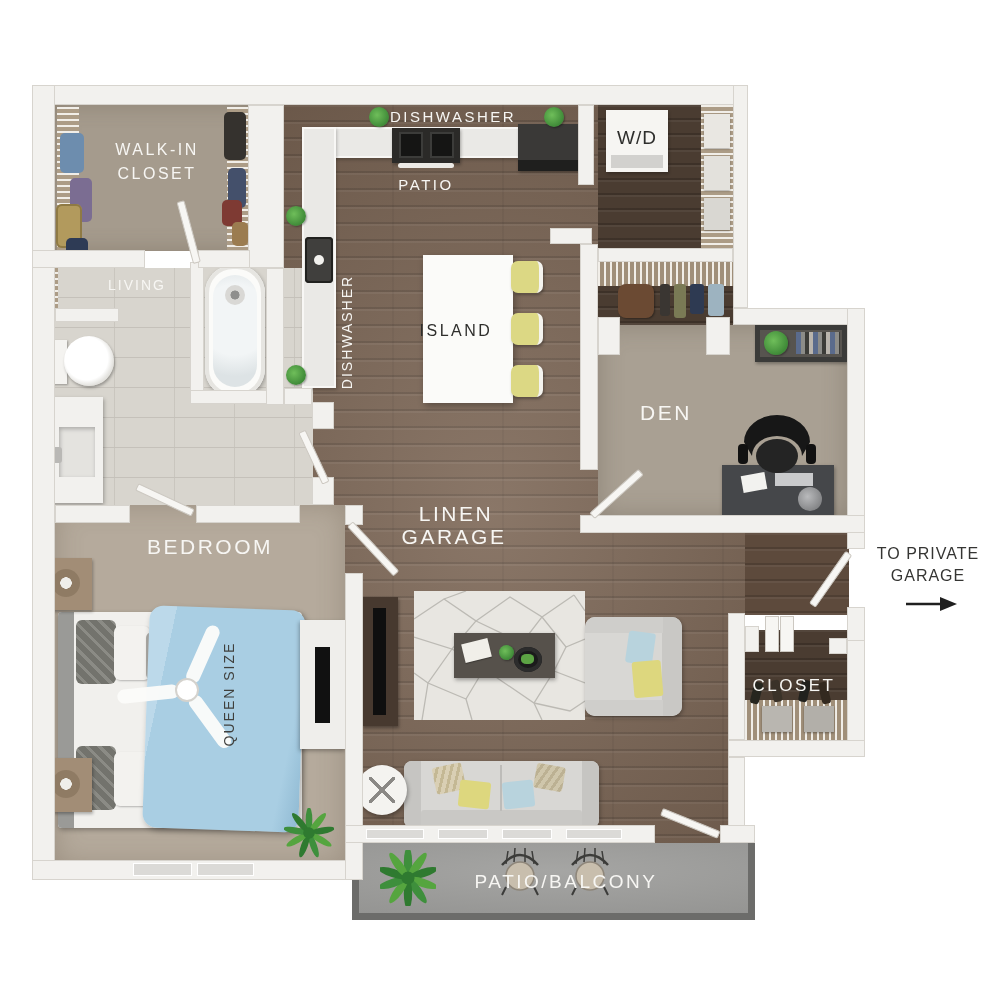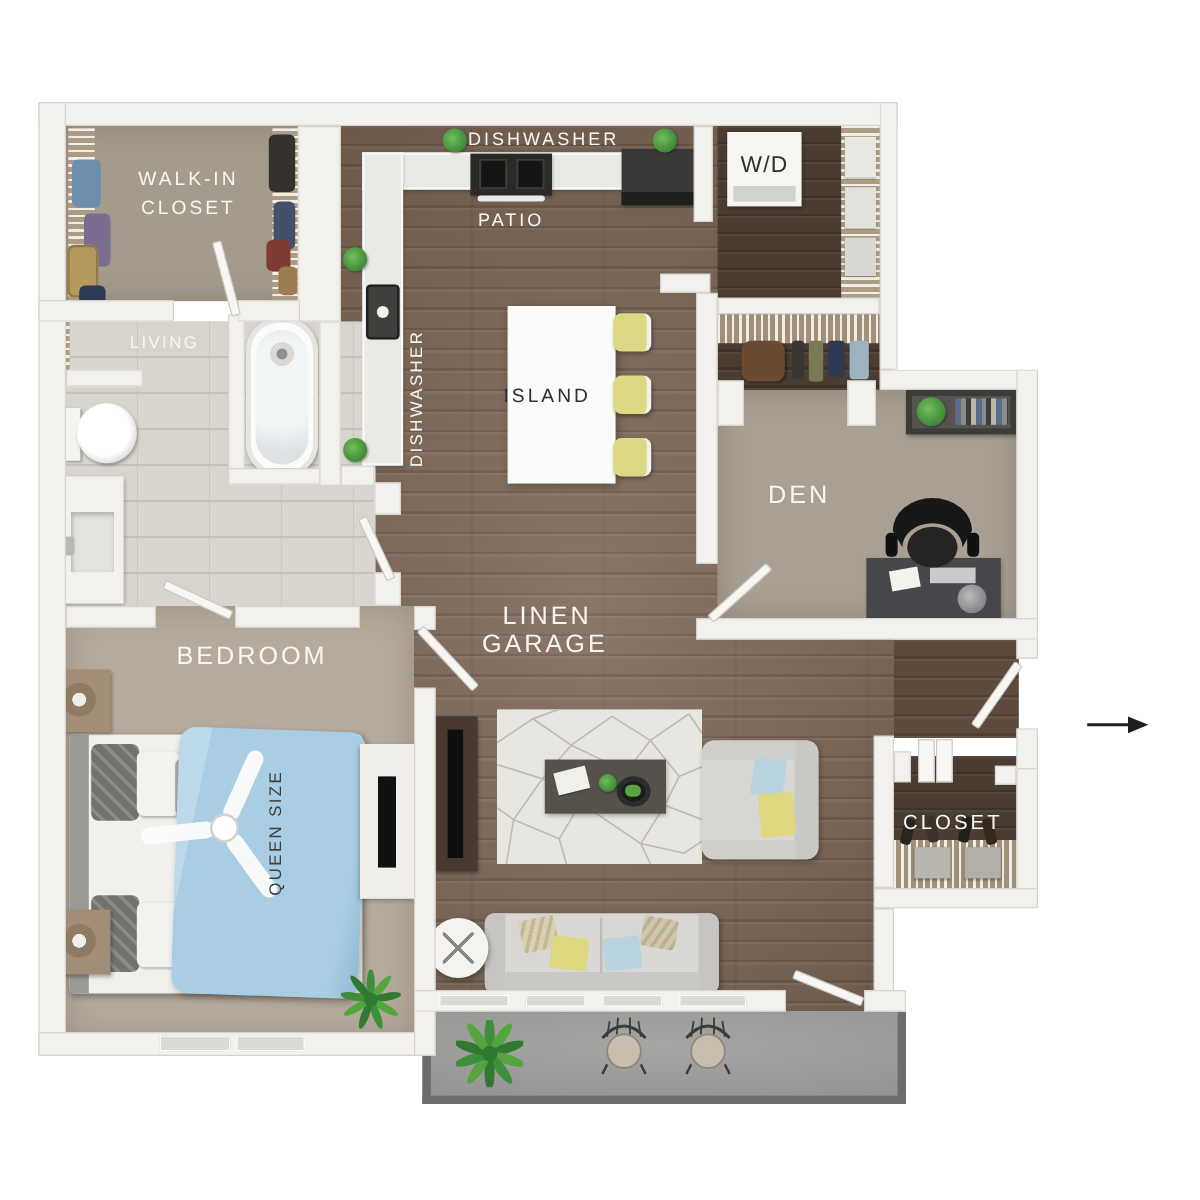--- a/index.html
+++ b/index.html
@@ -337,19 +337,24 @@
   <div class="lbl s15" style="left:426px;top:184px">PATIO</div>
   <div class="lbl dark s19" style="left:637px;top:138px;letter-spacing:1px">W/D</div>
   <div class="lbl vert s14" style="left:347px;top:332px">DISHWASHER</div>
   <div class="lbl dark s20" style="left:456px;top:331px">ISLAND</div>
   <div class="lbl s21" style="left:666px;top:413px">DEN</div>
   <div class="lbl s21" style="left:456px;top:514px">LINEN</div>
   <div class="lbl s21" style="left:454px;top:537px">GARAGE</div>
   <div class="lbl s21" style="left:210px;top:547px">BEDROOM</div>
   <div class="lbl vert s14" style="left:229px;top:694px;color:#3f3f3c">QUEEN SIZE</div>
   <div class="lbl s17" style="left:794px;top:686px">CLOSET</div>
-
+  <div class="lbl s19" style="left:566px;top:882px">PATIO/BALCONY</div>
+
+  <div class="garage-note" style="left:868px;top:543px;width:120px">
+    <div>TO PRIVATE</div>
+    <div>GARAGE</div>
+  </div>
   <svg class="abs" style="left:904px;top:594px;width:54px;height:20px;z-index:6" viewBox="0 0 54 20">
     <line x1="2" y1="10" x2="38" y2="10" stroke="#1f1f1f" stroke-width="2.5"></line>
     <polygon points="36,3 53,10 36,17" fill="#1f1f1f"></polygon>
   </svg>
 
 </div>
 
 </body></html>

